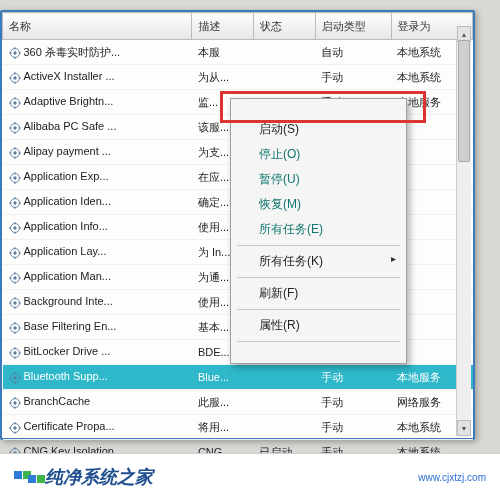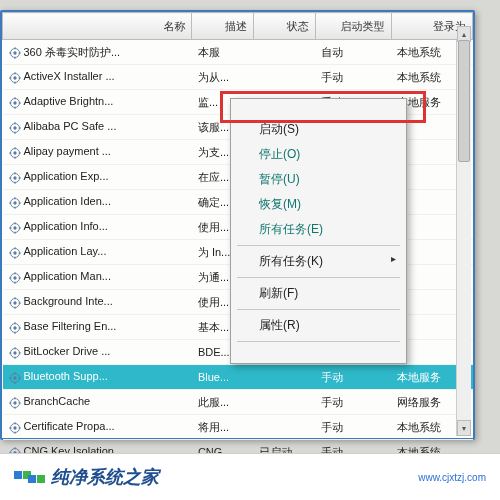--- a/index.html
+++ b/index.html
@@ -6,34 +6,34 @@
 .page{width:500px;height:500px;position:relative;overflow:hidden;background:#d8d8d4}
 .frame{position:absolute;left:0;top:10px;right:25px;bottom:60px;background:#fdfdfb;border:2px solid #3a7abd;border-radius:2px;box-shadow:2px 2px 6px rgba(0,0,0,.3)}
 .sidecut{position:absolute;left:-30px;top:80px;width:60px;color:#333;font-size:12px}
 .sidecut div{padding:8px 0}
 .scrollbar{position:absolute;right:2px;top:28px;bottom:2px;width:14px;background:#efefef;border-left:1px solid #ccc}
 .scrollbar .thumb{position:absolute;left:1px;right:1px;top:0;height:120px;background:#cfcfcf;border:1px solid #aaa;border-radius:2px}
 .scrollbar .arrow{position:absolute;left:0;right:0;height:14px;background:#e2e2e2;display:flex;align-items:center;justify-content:center;font-size:8px;color:#555}
 .scrollbar .arrow.up{top:-14px;border:1px solid #bbb}
 .scrollbar .arrow.down{bottom:0;border:1px solid #bbb}
 .tbl{width:100%;border-collapse:collapse;table-layout:fixed}
-.tbl th{background:linear-gradient(#fdfdfd,#e6e6e6);border:1px solid #bcbcbc;font-weight:normal;text-align:right;padding:3px 6px;font-size:11px;color:#333;height:20px;white-space:nowrap;overflow:hidden}
+.tbl th{background:linear-gradient(#fdfdfd,#e6e6e6);border:1px solid #bcbcbc;font-weight:normal;text-align:left;padding:3px 6px;font-size:11px;color:#333;height:20px;white-space:nowrap;overflow:hidden}
 .tbl td{border-bottom:1px solid #f0f0ee;padding:3px 6px;font-size:11px;color:#222;white-space:nowrap;overflow:hidden;height:18px}
 .tbl tr.sel td{background:#2eb8c9;color:#fff}
 .icon-gear{display:inline-block;width:12px;height:12px;vertical-align:middle;margin-right:3px}
 .icon-gear svg{width:12px;height:12px}
 .ctx{position:absolute;left:230px;top:98px;width:175px;background:#f5f5f5;border:1px solid #a0a0a0;box-shadow:3px 3px 7px rgba(0,0,0,.3);padding:18px 0;font-size:12px}
 .ctx .it{padding:4px 14px 4px 28px;color:#222;position:relative}
 .ctx .it.disabled{color:#0f766e}
 .ctx .sep{height:1px;background:#c8c8c8;margin:3px 6px}
 .ctx .it.sub::after{content:"▸";position:absolute;right:10px;top:4px;font-size:10px;color:#333}
 .ctx .it:first-child{font-weight:500}
 .redbox{position:absolute;left:220px;top:91px;width:200px;height:26px;border:3px solid #d33; pointer-events:none}
 .footer{position:absolute;left:0;right:0;bottom:0;height:46px;background:#fff;display:flex;align-items:center;justify-content:space-between;padding:0 14px;border-top:1px solid #d0d0d0}
-.brand{display:flex;align-items:center;gap:6px;font-size:18px;color:#1f4f8f;font-weight:600;font-style:italic}
+.brand{display:flex;align-items:center;font-size:18px;color:#1f4f8f;font-weight:600;font-style:italic}
 .brand .logo{display:flex;gap:1px}
 .brand .logo span{width:8px;height:8px}
 .brand .logo span:nth-child(1){background:#2e7bd6}
 .brand .logo span:nth-child(2){background:#3bb54a}
 .brand .logo span:nth-child(3){background:#2e7bd6;margin-left:-4px;margin-top:4px}
 .brand .logo span:nth-child(4){background:#3bb54a;margin-top:4px}
 .url{font-size:10px;color:#2a6fd6}
 .col-name{width:135px}
 .col-desc{width:44px}
 .col-stat{width:44px}

